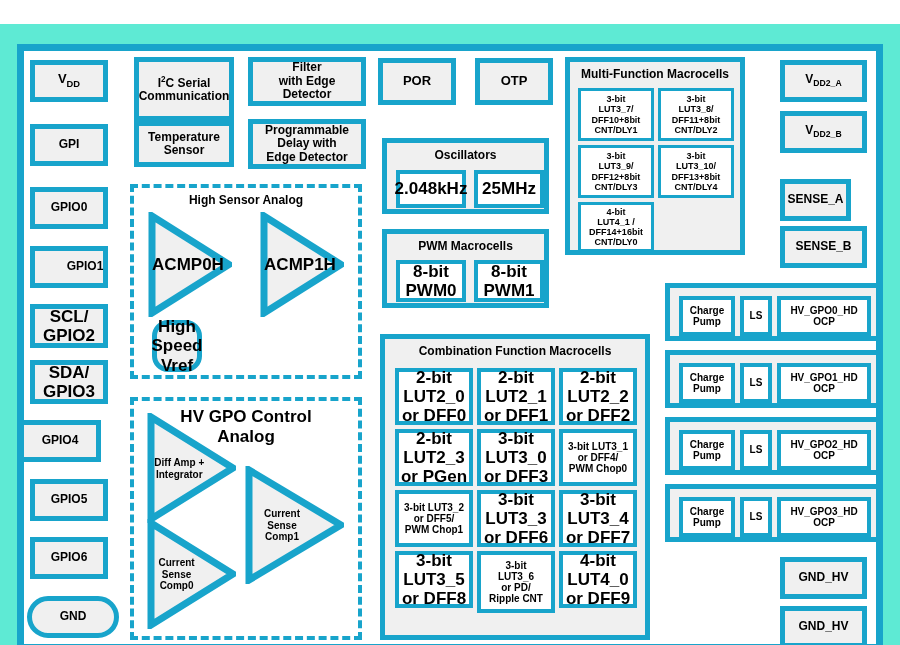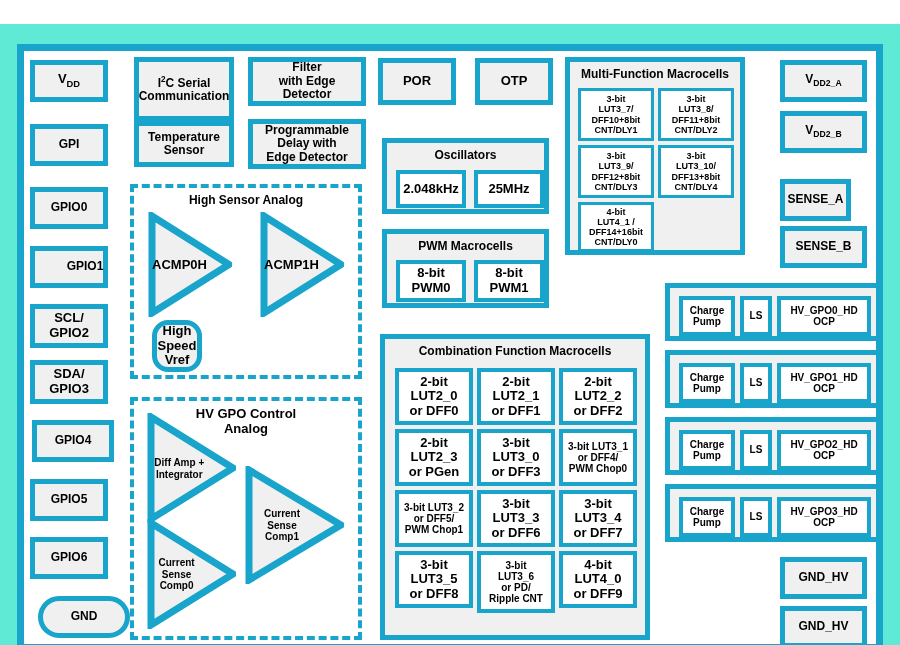--- a/index.html
+++ b/index.html
@@ -36,21 +36,21 @@
 
   
   .tri{position:absolute;}
   .tri svg{display:block;width:100%;height:100%;}
   .tri .tri-label{position:absolute;left:6%;top:50%;transform:translateY(-50%);
        width:62%;text-align:center;font-weight:bold;color:#000;line-height:1.15;
        pointer-events:none;}
 
   .fs9{font-size:9px;}
   .fs10{font-size:10px;}
-  .fs11{font-size:13px;}
+  .fs11{font-size:17px;}
   .fs12{font-size:12px;}
   .fs13{font-size:13px;}
   sub{font-size:0.72em;}
   sup{font-size:0.68em;}
 </style>
 </head>
 <body>
 
 <div id="canvas">
 
@@ -79,33 +79,33 @@
     </span>
   </div>
 
   <div class="blk fs11" style="left:30px;top:336px;width:78px;height:44px;">
     <span>
       <span>SDA/</span><br>
       <span>GPIO3</span>
     </span>
   </div>
 
-  <div class="blk fs12" style="left:32px;top:396px;width:82px;height:42px;">
+  <div class="blk fs12" style="left:19px;top:396px;width:82px;height:42px;">
     <span>GPIO4</span>
   </div>
 
   <div class="blk fs12" style="left:30px;top:455px;width:78px;height:42px;">
     <span>GPIO5</span>
   </div>
 
   <div class="blk fs12" style="left:30px;top:513px;width:78px;height:42px;">
     <span>GPIO6</span>
   </div>
 
-  <div class="blk fs12" style="left:38px;top:572px;width:92px;height:42px;border-radius:21px;">
+  <div class="blk fs12" style="left:27px;top:572px;width:92px;height:42px;border-radius:21px;">
     <span>GND</span>
   </div>
 
   <div class="blk fs12" style="left:134px;top:33px;width:100px;height:64px;">
     <span>
       <span>I</span><sup>2</sup><span>C Serial</span><br>
       <span>Communication</span>
     </span>
   </div>
 

